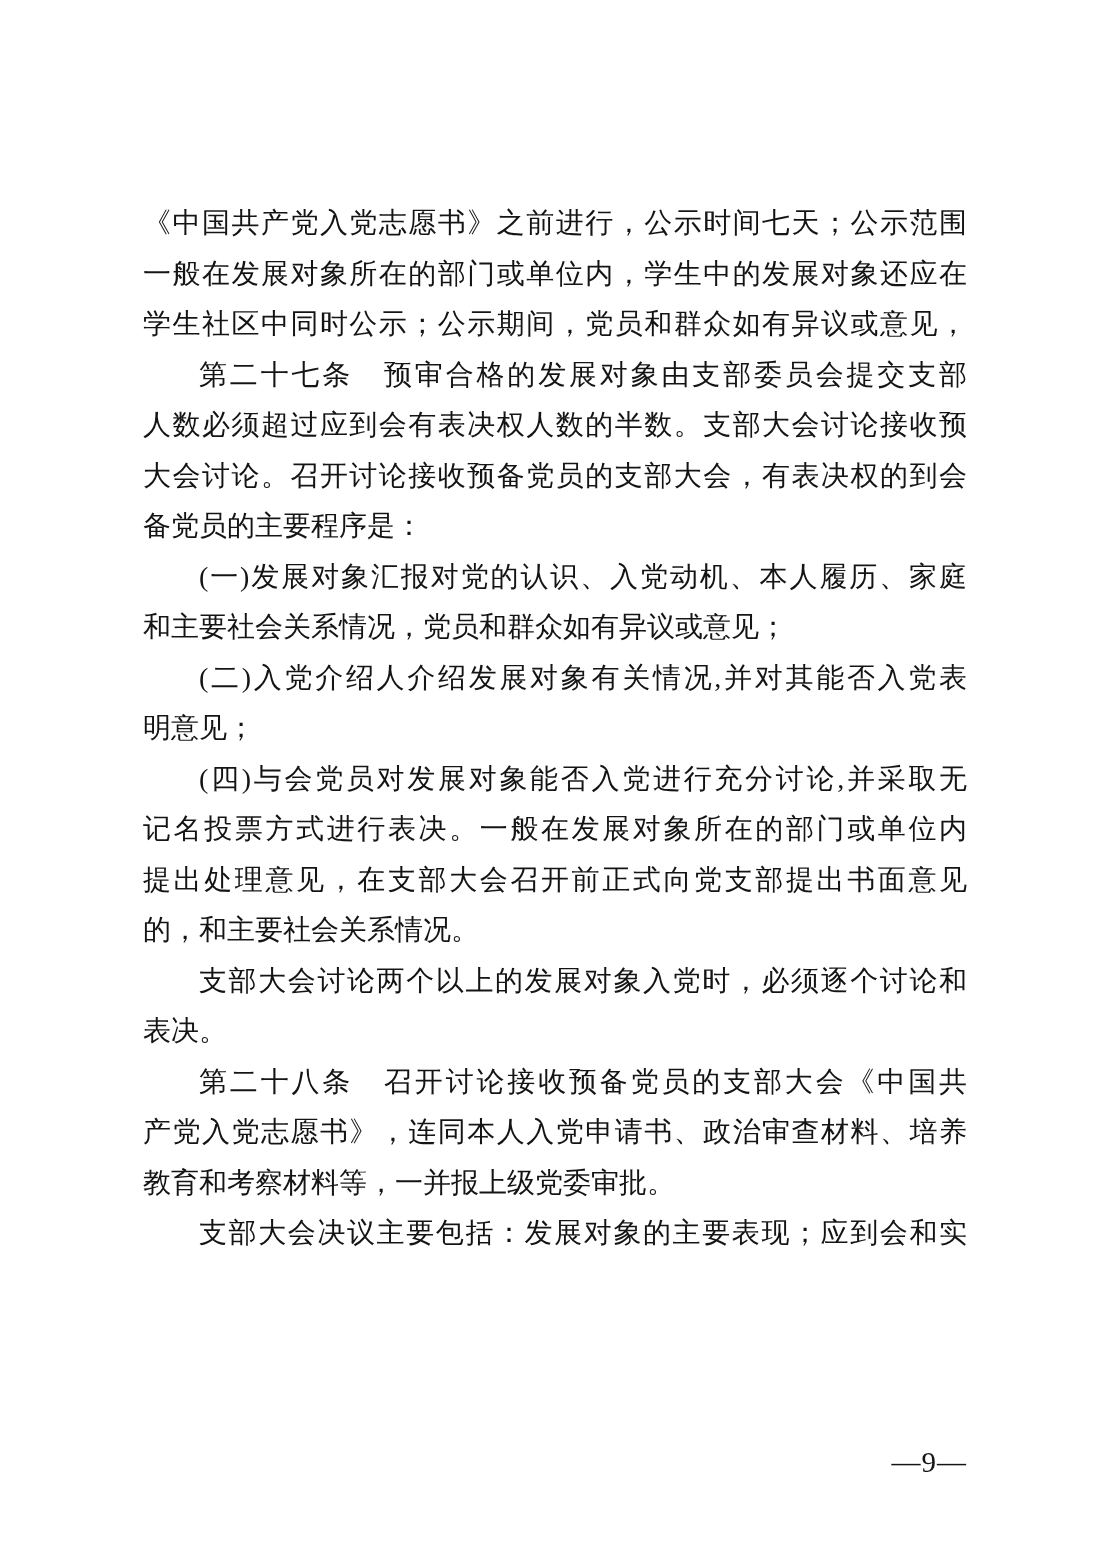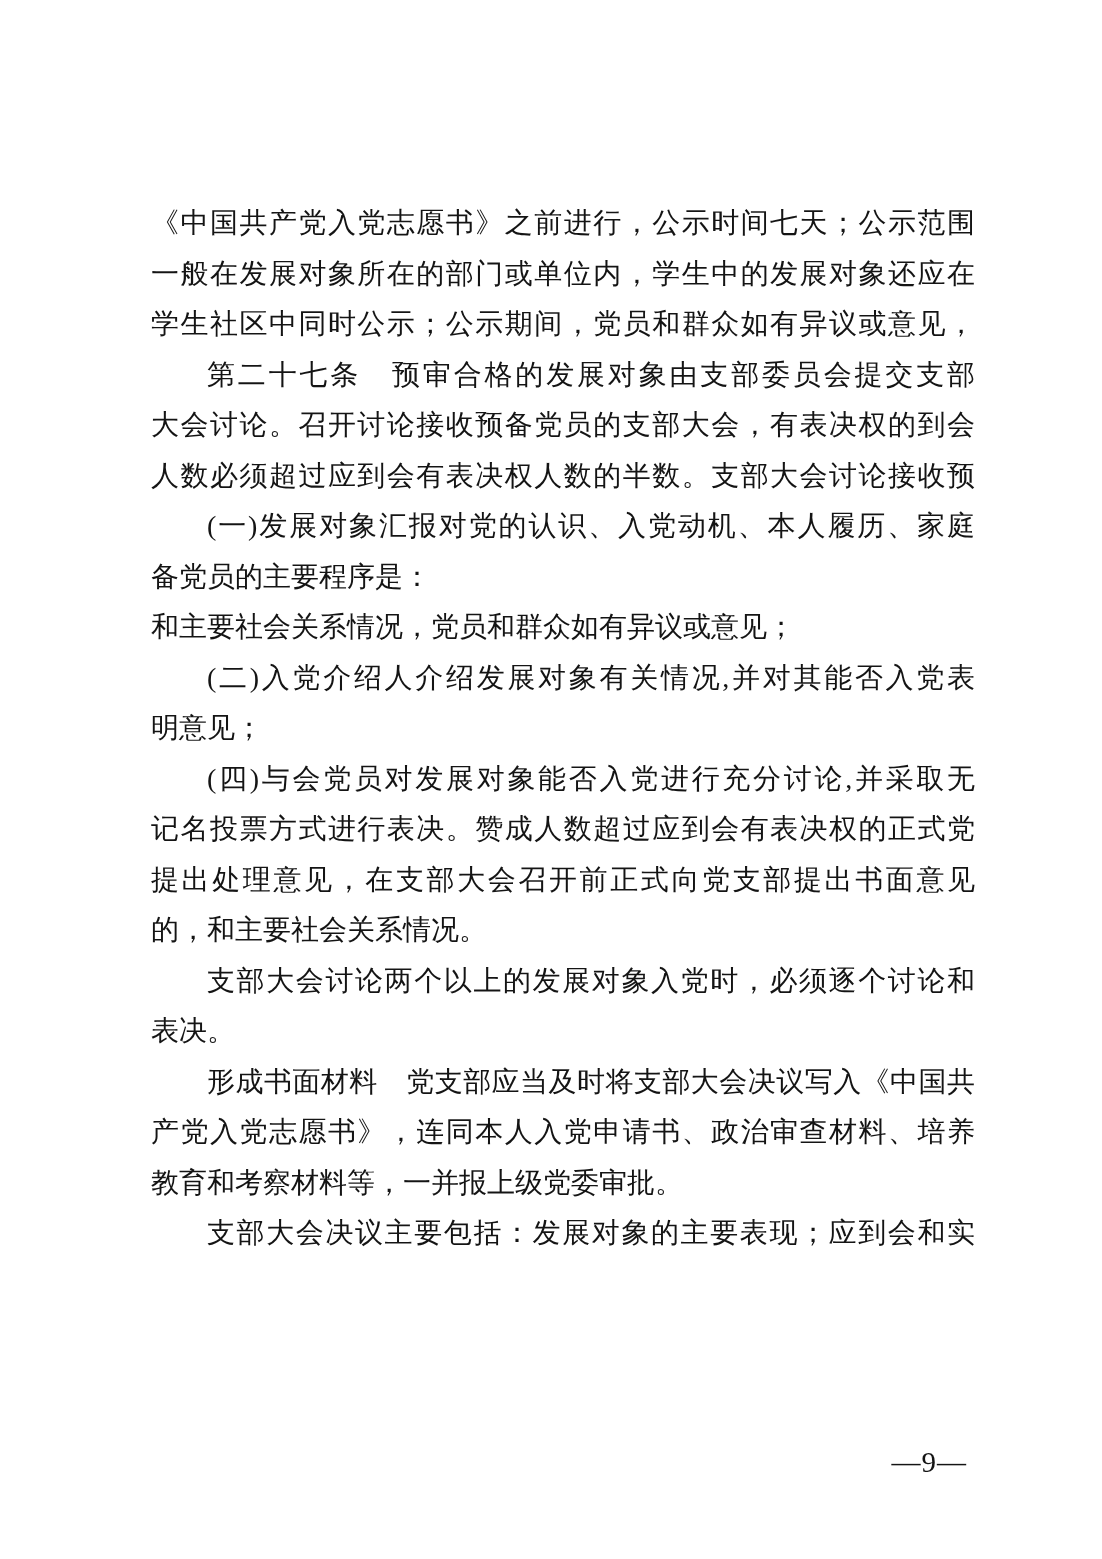--- a/index.html
+++ b/index.html
@@ -12,21 +12,20 @@
     height: 1559px;
     background: #ffffff;
     color: #141414;
     font-family: "Liberation Serif", "DejaVu Serif", serif;
     overflow: hidden;
   }
   .doc-page {
     position: absolute;
     inset: 0;
     background: #ffffff;
-    margin-left: 8px;
   }
   .doc-body {
     position: absolute;
     left: 143px;
     top: 198px;
     width: 824px;
     font-size: 28px;
     line-height: 50.5px;
   }
   .text-line {
@@ -55,32 +54,32 @@
 </style>
 </head>
 <body>
 
 <div class="doc-page">
   <div class="doc-body" id="doc-body">
       <div class="text-line">《中国共产党入党志愿书》之前进行，公示时间七天；公示范围</div>
       <div class="text-line">一般在发展对象所在的部门或单位内，学生中的发展对象还应在</div>
       <div class="text-line">学生社区中同时公示；公示期间，党员和群众如有异议或意见，</div>
       <div class="text-line indent">第二十七条　预审合格的发展对象由支部委员会提交支部</div>
+      <div class="text-line">人数必须超过应到会有表决权人数的半数。支部大会讨论接收预</div>
       <div class="text-line">大会讨论。召开讨论接收预备党员的支部大会，有表决权的到会</div>
-      <div class="text-line">人数必须超过应到会有表决权人数的半数。支部大会讨论接收预</div>
+      <div class="text-line no-fill">备党员的主要程序是：</div>
       <div class="text-line indent">(一)发展对象汇报对党的认识、入党动机、本人履历、家庭</div>
-      <div class="text-line no-fill">备党员的主要程序是：</div>
       <div class="text-line no-fill">和主要社会关系情况，党员和群众如有异议或意见；</div>
       <div class="text-line indent">(二)入党介绍人介绍发展对象有关情况,并对其能否入党表</div>
       <div class="text-line no-fill">明意见；</div>
       <div class="text-line indent">(四)与会党员对发展对象能否入党进行充分讨论,并采取无</div>
-      <div class="text-line">记名投票方式进行表决。赞成人数超过应到会有表决权的正式党</div>
+      <div class="text-line">记名投票方式进行表决。一般在发展对象所在的部门或单位内</div>
       <div class="text-line">提出处理意见，在支部大会召开前正式向党支部提出书面意见</div>
       <div class="text-line no-fill">的，和主要社会关系情况。</div>
       <div class="text-line indent">支部大会讨论两个以上的发展对象入党时，必须逐个讨论和</div>
       <div class="text-line no-fill">表决。</div>
-      <div class="text-line indent">形成书面材料　党支部应当及时将支部大会决议写入《中国共</div>
+      <div class="text-line indent">第二十八条　召开讨论接收预备党员的支部大会《中国共</div>
       <div class="text-line">产党入党志愿书》，连同本人入党申请书、政治审查材料、培养</div>
       <div class="text-line no-fill">教育和考察材料等，一并报上级党委审批。</div>
       <div class="text-line indent">支部大会决议主要包括：发展对象的主要表现；应到会和实</div>
     </div>
   <div class="page-number">—9—</div>
 </div>
 
 </body></html>

